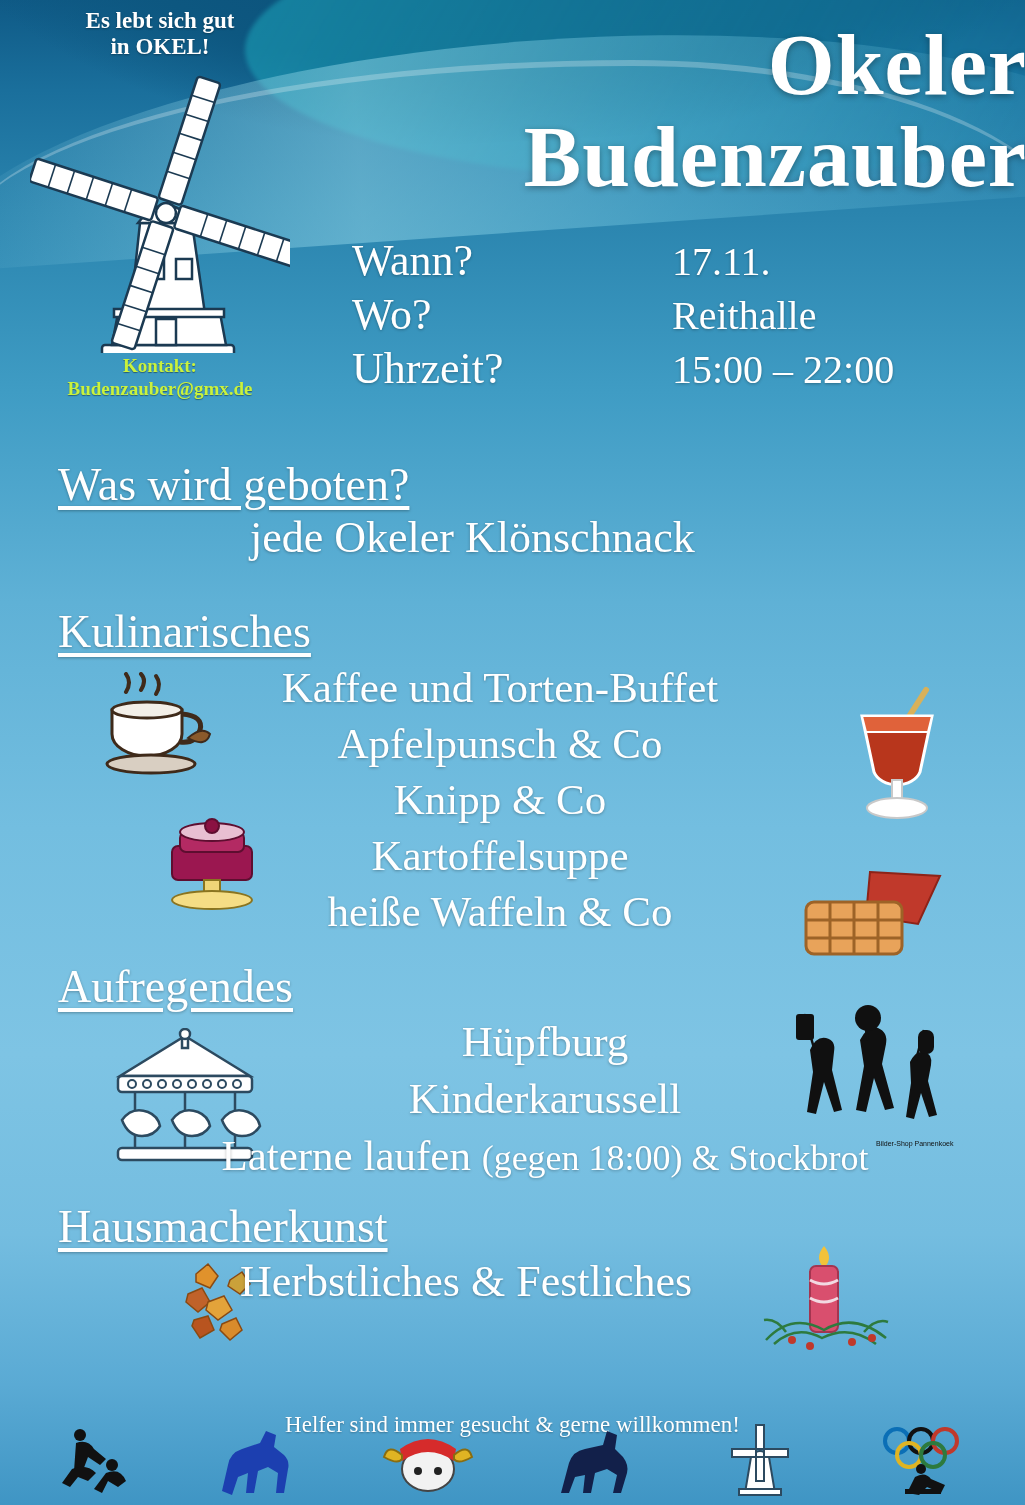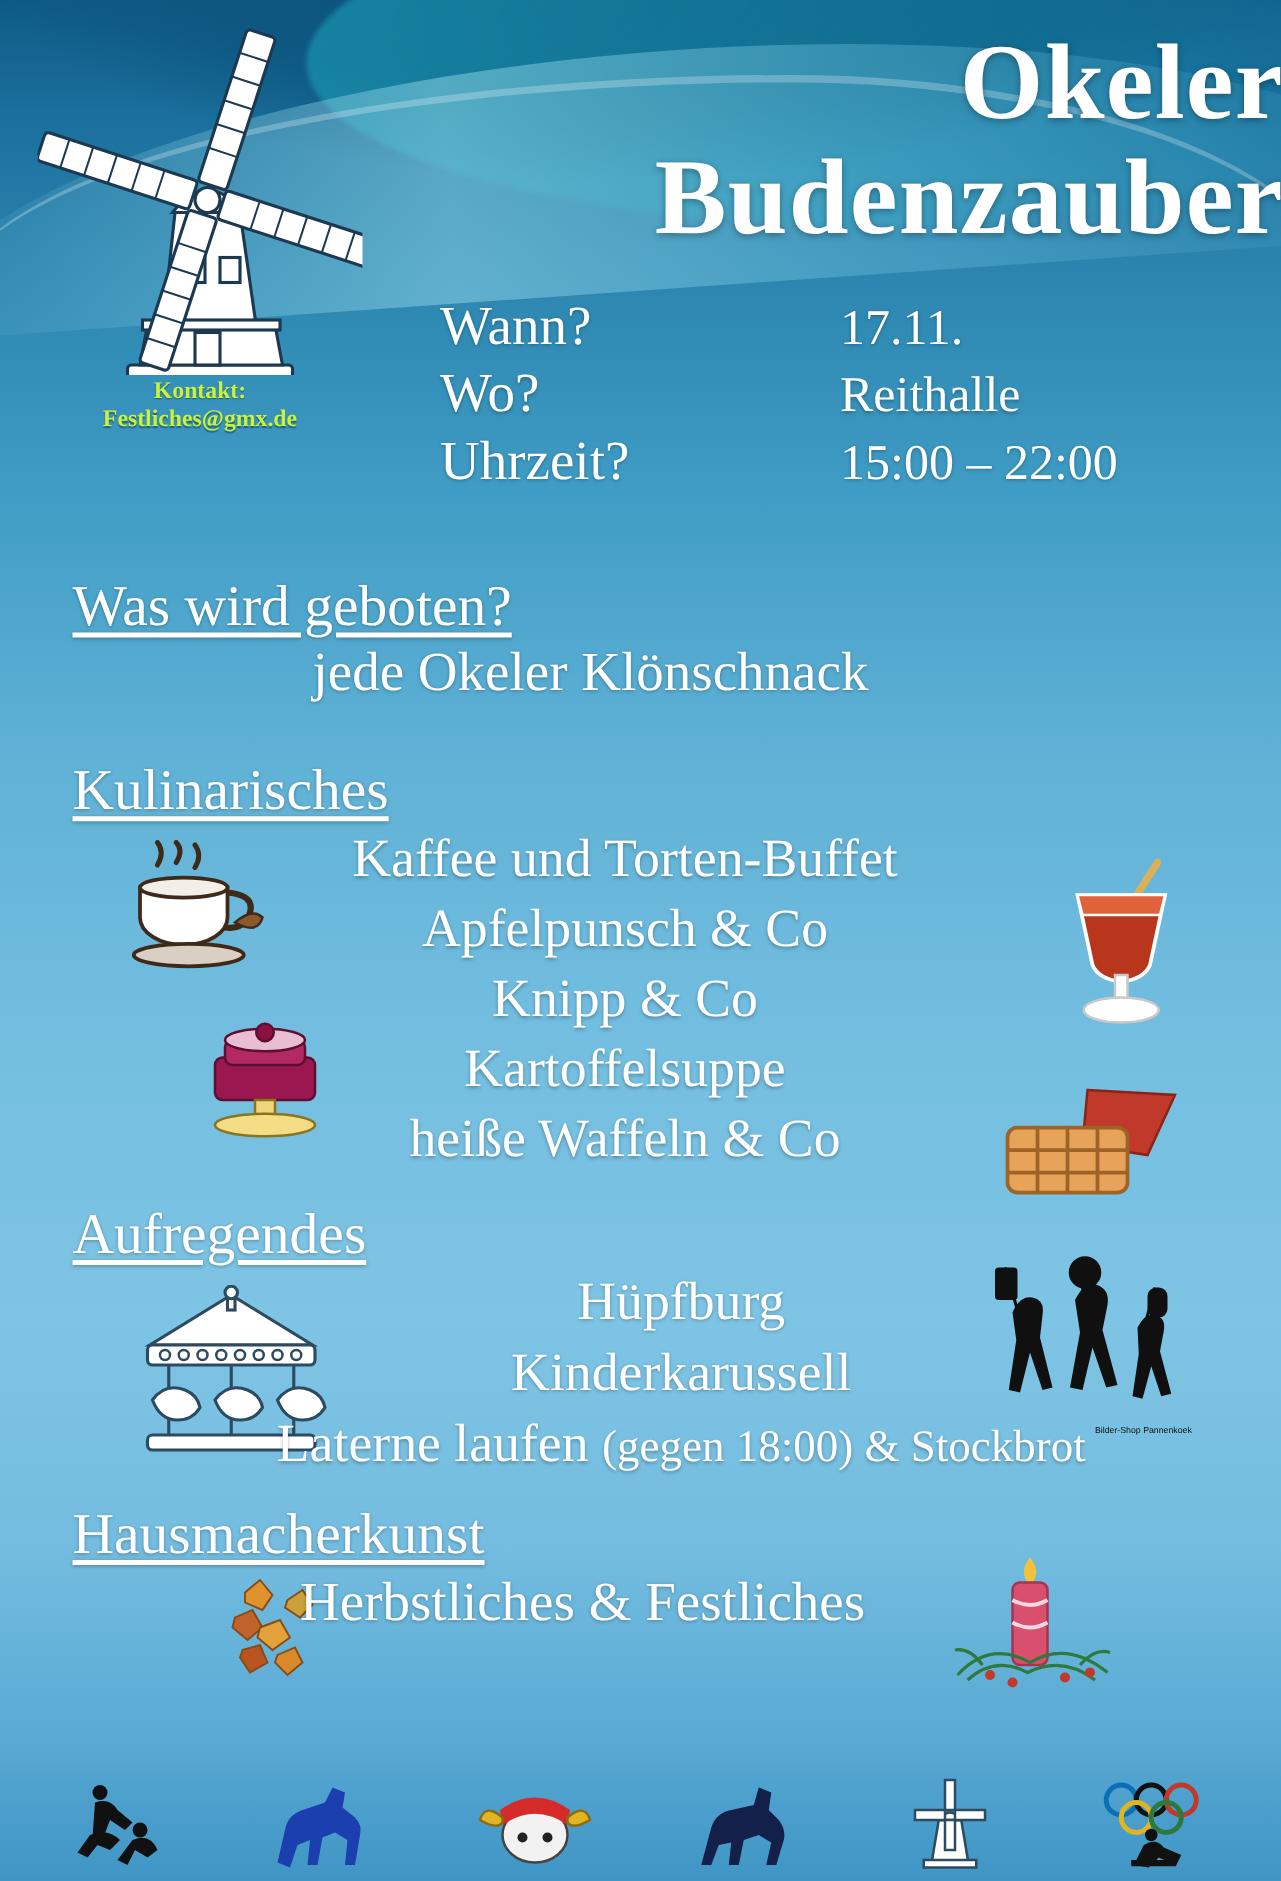--- a/index.html
+++ b/index.html
@@ -271,20 +271,24 @@
 <body>
 
 <div class="poster">
 
   <div class="swoosh-dark"></div>
   <div class="swoosh-teal"></div>
   <div class="swoosh-light"></div>
   <div class="swoosh-curve"></div>
 
   <div class="logo-block">
+    <div class="slogan">
+      <span>Es lebt sich gut</span><br>
+      <span>in OKEL!</span>
+    </div>
     <div class="windmill-wrap">
       <svg viewBox="0 0 260 290" width="260" height="290" aria-hidden="true">
         <g fill="#ffffff" stroke="#1b3a52" stroke-width="2.5">
 
           <path d="M95 300 L110 160 L162 160 L182 300 Z"></path>
           <rect x="72" y="282" width="132" height="16" rx="3"></rect>
           <path d="M88 250 L190 250 L196 282 L82 282 Z"></path>
           <rect x="84" y="246" width="110" height="8"></rect>
 
           <path d="M108 160 q28 -36 56 0 Z"></path>
@@ -325,21 +329,21 @@
                 <line x1="120" y1="-12" x2="120" y2="12"></line>
               </g>
               <circle cx="0" cy="0" r="10" fill="#ffffff"></circle>
             </g>
           </g>
         </g>
       </svg>
     </div>
     <div class="contact">
       <span>Kontakt:</span><br>
-      <span>Festliches@gmx.de</span>
+      <span>Budenzauber@gmx.de</span>
     </div>
   </div>
 
   <div class="title-wrap">
     <div class="title-line1">Okeler</div>
     <div class="title-line2">Budenzauber</div>
   </div>
 
   <div class="facts">
     <div class="fact-row">
@@ -515,20 +519,21 @@
       </g>
       <g fill="#c0392b">
         <circle cx="40" cy="100" r="4"></circle>
           <circle cx="58" cy="106" r="4"></circle>
         <circle cx="100" cy="102" r="4"></circle>
           <circle cx="120" cy="98" r="4"></circle>
       </g>
     </svg>
   </div>
 
+  <div class="footer-sub">Helfer sind immer gesucht &amp; gerne willkommen!</div>
 
   <div class="footer-icons">
     <span>
       <svg width="86" height="72" viewBox="0 0 86 72" aria-hidden="true">
         <g fill="#111111">
           <circle cx="26" cy="10" r="6"></circle>
           <path d="M22 18 q12 -4 18 6 l12 10 l-6 6 l-12 -8 l-6 16 l-8 -2z"></path>
           <path d="M18 44 q14 -6 24 4 l-8 8 l-10 -4 l-8 10 l-8 -4z"></path>
           <circle cx="58" cy="40" r="6"></circle>
           <path d="M52 48 q14 -6 20 8 l-8 6 l-10 -6 l-6 12 l-8 -4z"></path>

